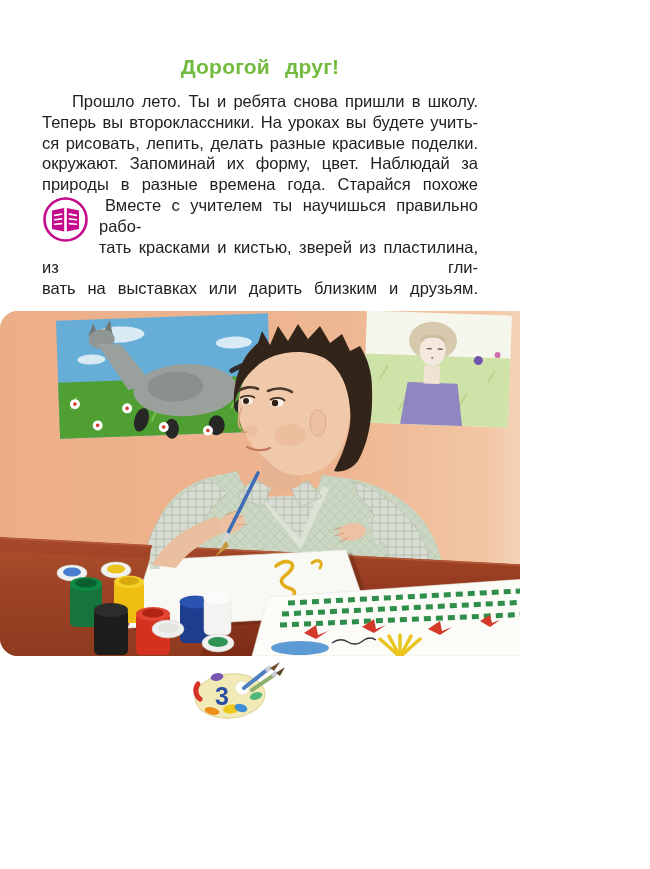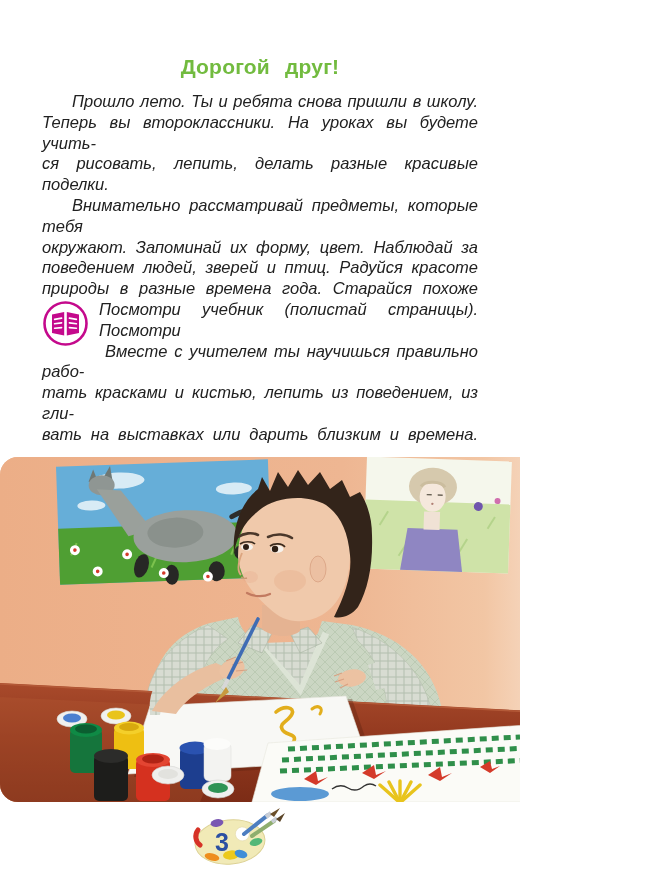--- a/index.html
+++ b/index.html
@@ -15,21 +15,21 @@
     background:#ffffff;
     font-family:"Liberation Sans","DejaVu Sans",sans-serif;
   }
   .title{
     margin:0;padding-top:54px;height:26px;
     text-align:center;font-size:21px;line-height:26px;font-weight:bold;
     color:var(--title-green);word-spacing:9px;letter-spacing:.2px;
   }
   .text{
     margin:11px 42px 0 42px;
-    font-size:16.5px;line-height:20.8px;color:var(--text-color);font-style:italic;
+    font-size:16.5px;line-height:20.8px;color:var(--text-color);
   }
   .text p{margin:0;padding:0;}
   .line{display:block;text-align:justify;text-align-last:justify;text-justify:inter-word;}
   .line.last{text-align-last:left;}
   .indent{text-indent:30px;}
   .indent-sm{text-indent:6px;}
   .book-badge{float:left;width:47px;height:47px;margin:1px 10px 7px 0;}
   .book-badge svg{display:block;}
   .photo{
     width:570px;height:345px;margin:12px auto 0 auto;
@@ -46,23 +46,21 @@
 
   <h1 class="title">Дорогой  друг!</h1>
 
   <div class="text">
     <p>
       <span class="line indent">Прошло лето. Ты и ребята снова пришли в школу.</span>
       <span class="line">Теперь вы второклассники. На уроках вы будете учить-</span>
       <span class="line">ся рисовать, лепить, делать разные красивые поделки.</span>
     </p>
     <p>
-      <span class="line indent">Внимательно рассматривай предметы, которые тебя</span>
       <span class="line">окружают. Запоминай их форму, цвет. Наблюдай за</span>
-      <span class="line">поведением людей, зверей и птиц. Радуйся красоте</span>
       <span class="line">природы в разные времена года. Старайся похоже</span>
     </p>
 
     <div>
       <span class="book-badge">
         <svg width="47" height="47" viewBox="0 0 47 47" aria-hidden="true">
           <circle cx="23.5" cy="23.5" r="21" fill="#ffffff" stroke="var(--icon-magenta)" stroke-width="2.6"></circle>
           <g fill="var(--icon-magenta)">
             <path d="M22.2 12 L10 14.6 L10 33 L22.2 35.6 Z"></path>
             <path d="M24.8 12 L37 14.6 L37 33 L24.8 35.6 Z"></path>
@@ -71,30 +69,29 @@
             <path d="M12.6 19.4 L19.6 18.1"></path>
               <path d="M12.6 23.8 L19.6 22.9"></path>
               <path d="M12.6 28.2 L19.6 27.6"></path>
             <path d="M34.4 19.4 L27.4 18.1"></path>
               <path d="M34.4 23.8 L27.4 22.9"></path>
               <path d="M34.4 28.2 L27.4 27.6"></path>
           </g>
         </svg>
       </span>
       <p>
-        <span class="line">Посмотри учебник (полистай страницы). Посмотри</span>
       </p>
       <p>
         <span class="line indent-sm">Вместе с учителем ты научишься правильно рабо-</span>
-        <span class="line">тать красками и кистью, лепить из поведением, из гли-</span>
+        <span class="line">тать красками и кистью, зверей из пластилина, из гли-</span>
       </p>
     </div>
 
     <p>
-      <span class="line">вать на выставках или дарить близким и времена.</span>
+      <span class="line">вать на выставках или дарить близким и друзьям.</span>
     </p>
   </div>
 
   <div class="photo">
     <svg width="570" height="345" viewBox="0 0 570 345">
       <defs>
         <linearGradient id="wallg" x1="0" y1="0" x2="1" y2="0">
           <stop offset="0" stop-color="#ecae87"></stop>
             <stop offset=".6" stop-color="#eeb692"></stop>
           <stop offset=".85" stop-color="#f2c6a4"></stop>

